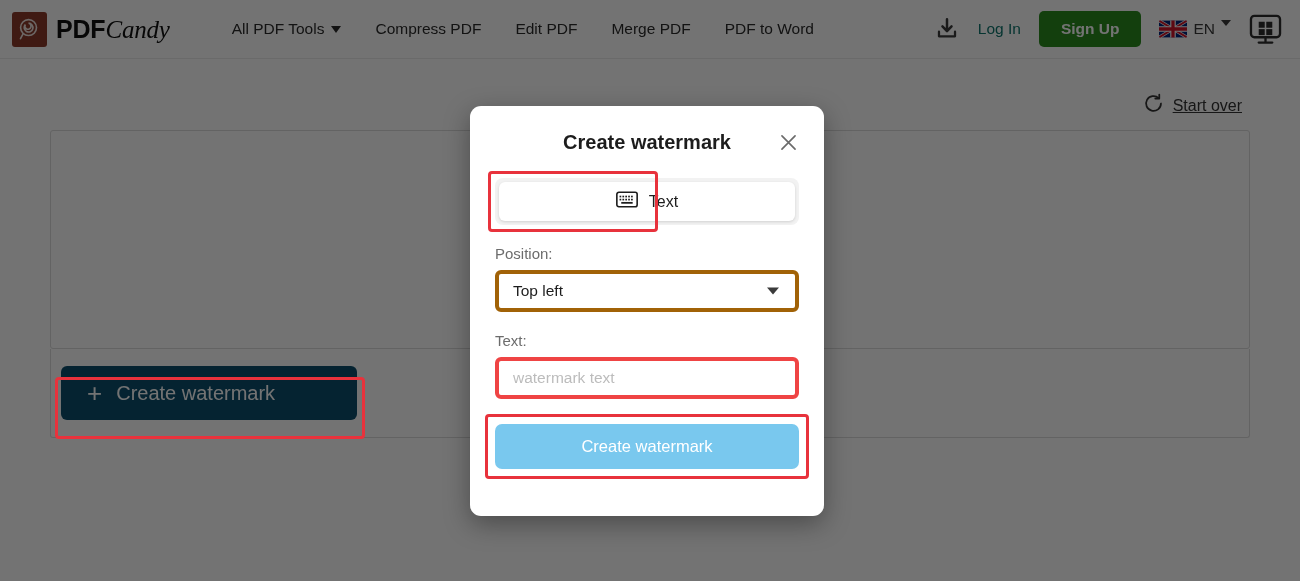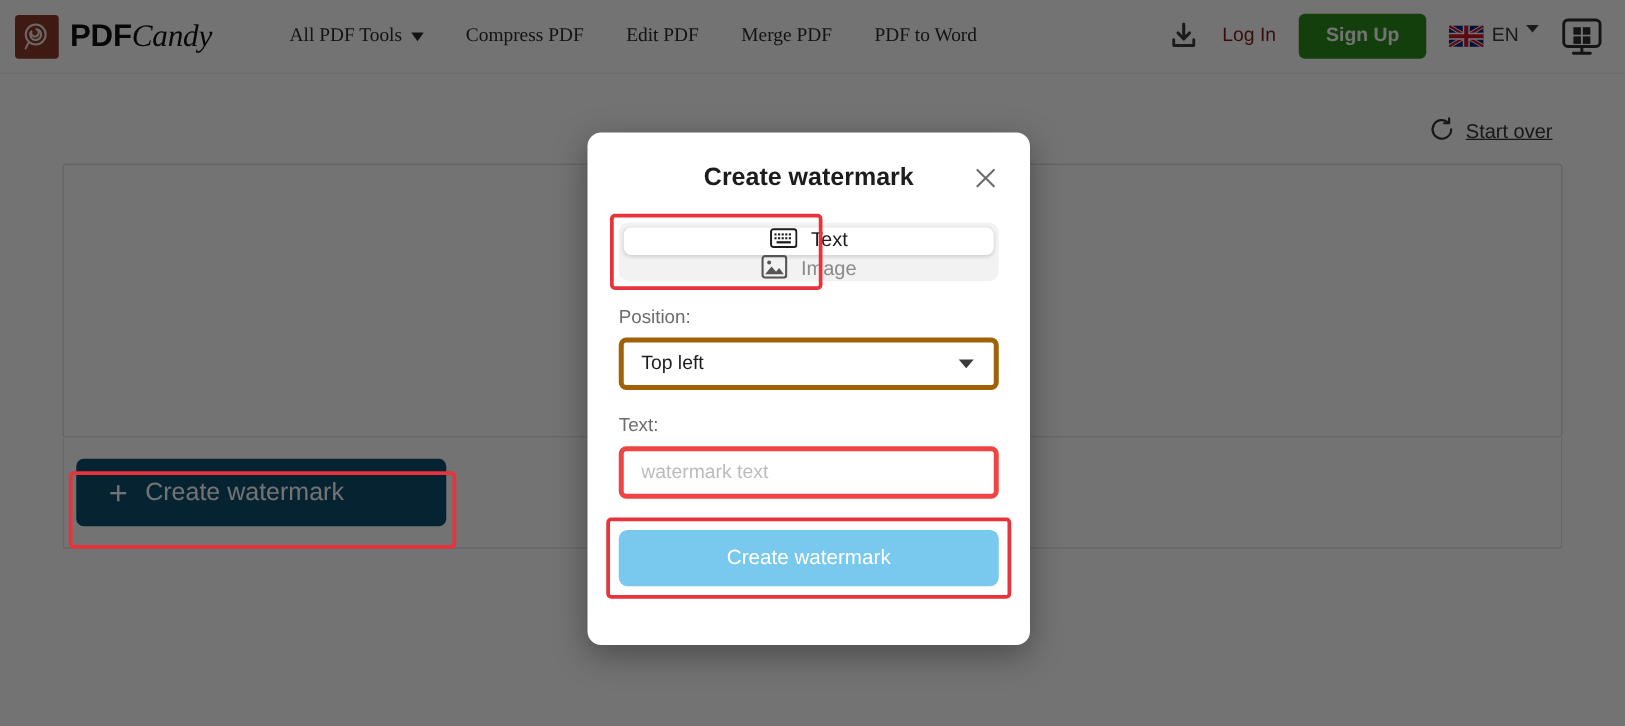--- a/index.html
+++ b/index.html
@@ -26,27 +26,27 @@
     width: 35px; height: 35px; background: #8c3a2b; border-radius: 3px;
     display: flex; align-items: center; justify-content: center; margin-right: 9px;
   }
   .brand-text { font-size: 25px; color: #111; letter-spacing: -0.2px; }
   .brand-text .b1 { font-weight: bold; }
   .brand-text .b2 { font-style: italic; font-family: "Liberation Serif", serif; font-weight: normal; }
 
   .nav { display: flex; align-items: center; margin-left: 62px; gap: 34px; }
   .nav-item {
     font-size: 15.5px; color: #2b2b2b; cursor: pointer; white-space: nowrap;
-    display: flex; align-items: center; gap: 7px; font-family: Liberation Serif, serif;
+    display: flex; align-items: center; gap: 7px;
   }
   .caret { width: 0; height: 0; border-left: 5.5px solid transparent; border-right: 5.5px solid transparent; border-top: 7px solid #2b2b2b; display:inline-block; }
 
   .header-right { margin-left: auto; display: flex; align-items: center; gap: 18px; margin-right: 18px; }
   .icon-btn { cursor: pointer; display: flex; align-items: center; justify-content: center; }
-  .login-link { font-size: 15.5px; color: #7f1d1d; cursor: pointer; }
+  .login-link { font-size: 15.5px; color: #0f766e; cursor: pointer; }
   .signup-btn {
     background: #2a8c1e; color: #fff; font-size: 15.5px; font-weight: bold;
     padding: 9px 22px; border-radius: 5px; cursor: pointer; border: none;
   }
   .lang { display: flex; align-items: flex-start; gap: 6px; cursor: pointer; }
   .flag { width: 28px; height: 18px; border-radius: 2px; overflow: hidden; display:block; }
   .lang-label { font-size: 15.5px; color: #3a3a3a; }
   .lang-caret { width: 0; height: 0; border-left: 5px solid transparent; border-right: 5px solid transparent; border-top: 6.5px solid #3a3a3a; }
 
   
@@ -262,30 +262,20 @@
                   <rect x="7.6" y="8.6" width="2" height="2"></rect>
                 <rect x="11" y="8.6" width="2" height="2"></rect>
                   <rect x="14.4" y="8.6" width="2" height="2"></rect>
                 <rect x="17.8" y="8.6" width="2" height="2"></rect>
                 <rect x="6.2" y="12.4" width="13.5" height="2.1"></rect>
               </g>
             </svg>
           </span>
           <span>Text</span>
         </button>
-        <button class="seg-btn">
-          <span>
-            <svg width="21" height="19" viewBox="0 0 22 20">
-              <rect x="1" y="1" width="20" height="18" rx="2.2" fill="none" stroke="#555" stroke-width="1.9"></rect>
-              <circle cx="6.6" cy="6.4" r="1.7" fill="#555"></circle>
-              <path d="M3.2 16.3 L8.6 9.6 L12.4 14 L15 11 L19 16.3 Z" fill="#555"></path>
-            </svg>
-          </span>
-          <span>Image</span>
-        </button>
       </div>
       <div class="annot" style="left:-7px; top:-7px; width:170px; height:61px;"></div>
     </div>
 
     <div class="field-label">Position:</div>
     <div class="select-box">
       <span>Top left</span>
       <span class="select-caret"></span>
     </div>
 

